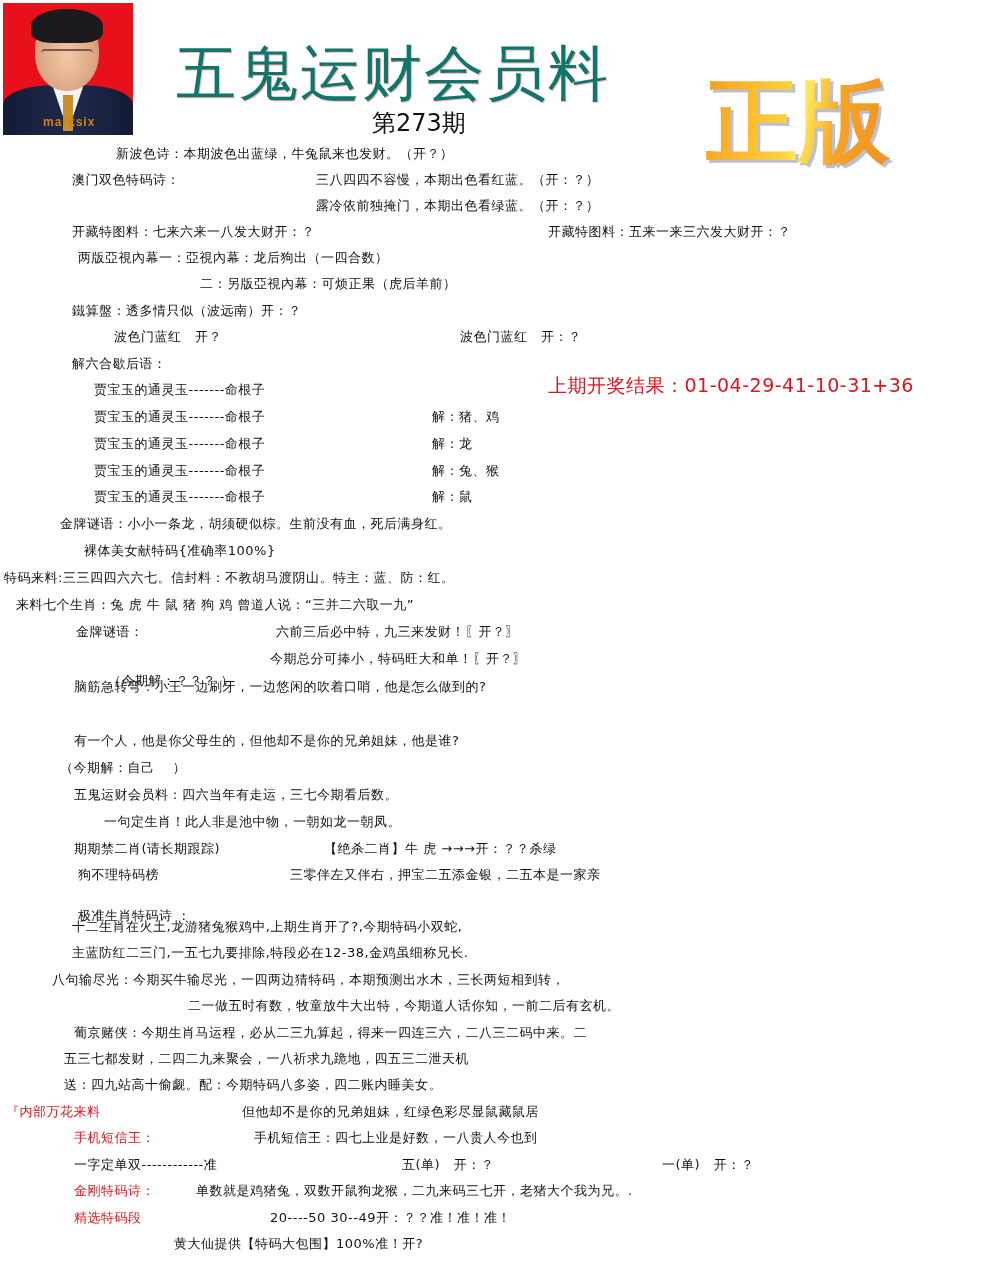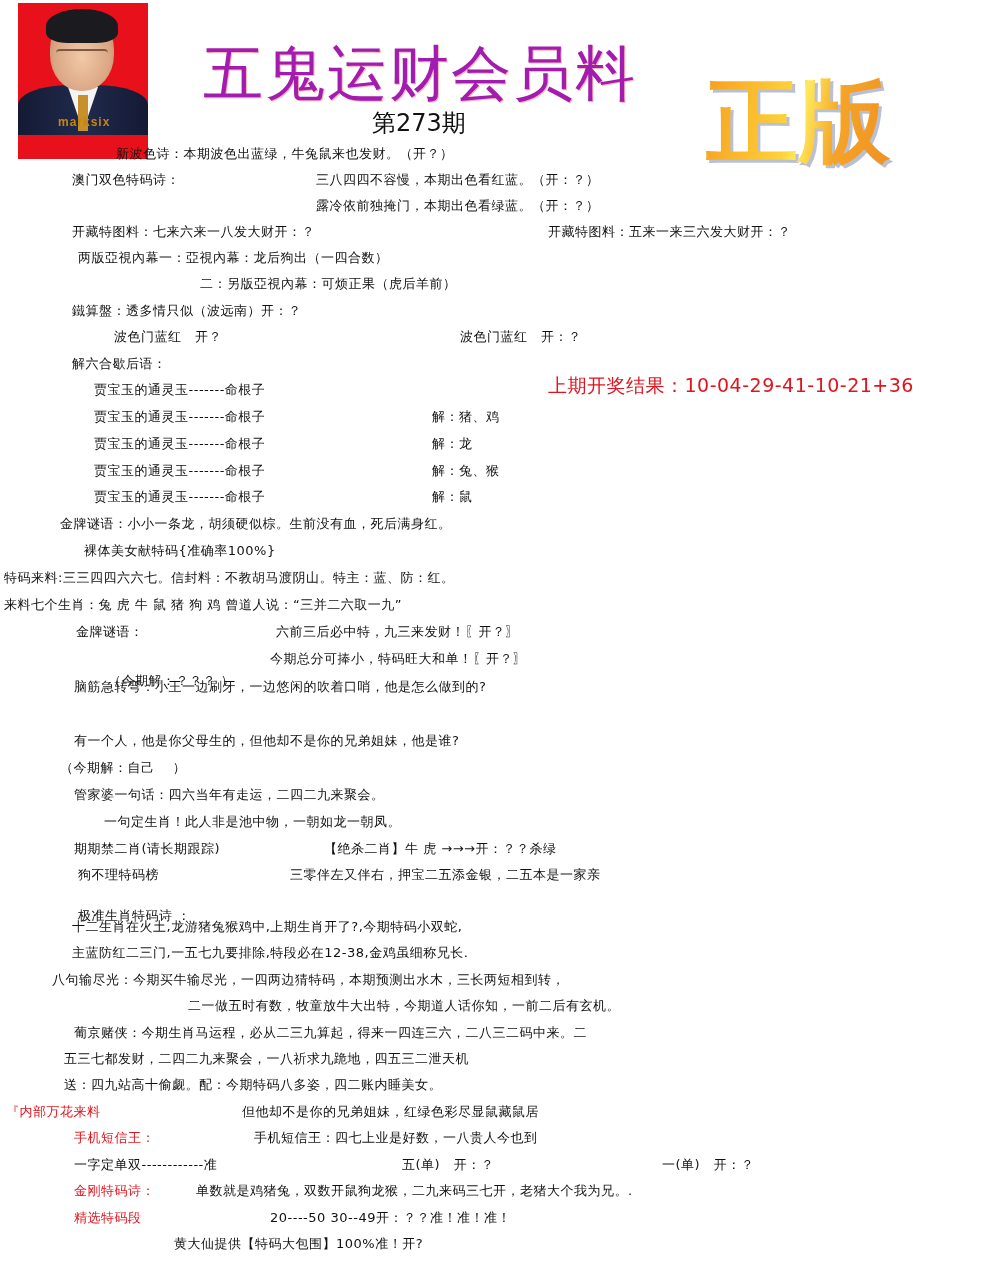--- a/index.html
+++ b/index.html
@@ -5,21 +5,21 @@
   html, body { margin: 0; padding: 0; background: #ffffff; }
   body {
     width: 992px; height: 1285px; position: relative; overflow: hidden;
     font-family: "DejaVu Sans", "Liberation Sans", sans-serif;
     color: #111111;
   }
   .abs { position: absolute; white-space: pre; }
   .line { font-size: 13px; line-height: 22px; letter-spacing: 0.5px; }
   .red { color: #e0141e; }
   .portrait {
-    position: absolute; left: 18px; top: 3px; width: 130px; height: 156px;
+    position: absolute; left: 3px; top: 3px; width: 130px; height: 132px;
     background: #e8101a; overflow: hidden;
   }
   .portrait .head {
     position: absolute; left: 32px; top: 12px; width: 64px; height: 76px;
     border-radius: 45% 45% 48% 48%;
     background: radial-gradient(ellipse at 50% 55%, #f2c9a8 0%, #dba785 60%, #b47a5a 100%);
   }
   .portrait .hair {
     position: absolute; left: 28px; top: 6px; width: 72px; height: 34px;
     border-radius: 50% 50% 30% 30%; background: #1b1a1e;
@@ -39,21 +39,21 @@
   }
   .portrait .tie {
     position: absolute; left: 60px; top: 92px; width: 10px; height: 36px;
     background: #c8902a;
   }
   .portrait .wm {
     position: absolute; left: 40px; top: 112px; font-size: 12px; font-weight: bold;
     color: #c8860e; letter-spacing: 1px; font-family: "Liberation Sans", sans-serif;
   }
   .title {
-    left: 203px; top: 38px; font-size: 60px; line-height: 70px; color: #a21caf;
+    left: 176px; top: 38px; font-size: 60px; line-height: 70px; color: #0f766e;
     font-family: "DejaVu Serif", "Liberation Serif", serif; letter-spacing: 2px;
     text-shadow: 1px 1px 0 #ffb3b3;
   }
   .issue { left: 372px; top: 108px; font-size: 24px; line-height: 30px; color: #111; }
   .zhengban {
     left: 706px; top: 66px; font-size: 92px; line-height: 110px; font-weight: bold;
     font-family: "DejaVu Serif", "Liberation Serif", serif;
     color: #f2a22a;
     background: linear-gradient(100deg, #f59e1f 0%, #ffd23a 45%, #ffe95a 52%, #f5a428 70%, #f09020 100%);
     -webkit-background-clip: text; background-clip: text; -webkit-text-fill-color: transparent;
@@ -84,43 +84,43 @@
 <div class="abs line" style="left:72px;top:221px;">开藏特图料：七来六来一八发大财开：？</div>
 <div class="abs line" style="left:548px;top:221px;">开藏特图料：五来一来三六发大财开：？</div>
 <div class="abs line" style="left:78px;top:247px;">两版亞視內幕一：亞視內幕：龙后狗出（一四合数）</div>
 <div class="abs line" style="left:200px;top:273px;">二：另版亞視內幕：可烦正果（虎后羊前）</div>
 <div class="abs line" style="left:72px;top:300px;">鐵算盤：透多情只似（波远南）开：？</div>
 <div class="abs line" style="left:114px;top:326px;">波色门蓝红　开？</div>
 <div class="abs line" style="left:460px;top:326px;">波色门蓝红　开：？</div>
 <div class="abs line" style="left:72px;top:353px;">解六合歇后语：</div>
 
 <div class="abs line" style="left:94px;top:379px;">贾宝玉的通灵玉-------命根子</div>
-<div class="abs result" style="left:548px;top:373px;">上期开奖结果：10-04-29-41-10-21+36</div>
+<div class="abs result" style="left:548px;top:373px;">上期开奖结果：01-04-29-41-10-31+36</div>
 
 <div class="abs line" style="left:94px;top:406px;">贾宝玉的通灵玉-------命根子</div>
 <div class="abs line" style="left:432px;top:406px;">解：猪、鸡</div>
 <div class="abs line" style="left:94px;top:433px;">贾宝玉的通灵玉-------命根子</div>
 <div class="abs line" style="left:432px;top:433px;">解：龙</div>
 <div class="abs line" style="left:94px;top:460px;">贾宝玉的通灵玉-------命根子</div>
 <div class="abs line" style="left:432px;top:460px;">解：兔、猴</div>
 <div class="abs line" style="left:94px;top:486px;">贾宝玉的通灵玉-------命根子</div>
 <div class="abs line" style="left:432px;top:486px;">解：鼠</div>
 
 <div class="abs line" style="left:60px;top:513px;">金牌谜语：小小一条龙，胡须硬似棕。生前没有血，死后满身红。</div>
 <div class="abs line" style="left:76px;top:540px;margin-left:8px;">裸体美女献特码{准确率100%}</div>
 <div class="abs line" style="left:4px;top:567px;">特码来料:三三四四六六七。信封料：不教胡马渡阴山。特主：蓝、防：红。</div>
-<div class="abs line" style="left:4px;top:594px;">来料七个生肖：兔 虎 牛 鼠 猪 狗 鸡 曾道人说：“三并二六取一九”</div>
+<div class="abs line" style="left:16px;top:594px;">来料七个生肖：兔 虎 牛 鼠 猪 狗 鸡 曾道人说：“三并二六取一九”</div>
 <div class="abs line" style="left:76px;top:621px;">金牌谜语：</div>
 <div class="abs line" style="left:276px;top:621px;">六前三后必中特，九三来发财！〖开？〗</div>
 <div class="abs line" style="left:270px;top:648px;">今期总分可捧小，特码旺大和单！〖开？〗</div>
 <div class="abs line" style="left:74px;top:676px;">脑筋急转弯：小王一边刷牙，一边悠闲的吹着口哨，他是怎么做到的?</div>
 <div class="abs line" style="left:72px;top:670px;margin-left:36px;">（今期解：？？？ ）</div>
 <div class="abs line" style="left:74px;top:730px;">有一个人，他是你父母生的，但他却不是你的兄弟姐妹，他是谁?</div>
 <div class="abs line" style="left:60px;top:757px;">（今期解：自己　 ）</div>
-<div class="abs line" style="left:74px;top:784px;">管家婆一句话：四六当年有走运，二四二九来聚会。</div>
+<div class="abs line" style="left:74px;top:784px;">五鬼运财会员料：四六当年有走运，三七今期看后数。</div>
 <div class="abs line" style="left:104px;top:811px;">一句定生肖！此人非是池中物，一朝如龙一朝凤。</div>
 <div class="abs line" style="left:74px;top:838px;">期期禁二肖(请长期跟踪)</div>
 <div class="abs line" style="left:324px;top:838px;text-align:right;">【绝杀二肖】牛 虎 →→→开：？？杀绿</div>
 <div class="abs line" style="left:78px;top:864px;">狗不理特码榜</div>
 <div class="abs line" style="left:290px;top:864px;">三零伴左又伴右，押宝二五添金银，二五本是一家亲</div>
 <div class="abs line" style="left:78px;top:890px;margin-top:15px;">极准生肖特码诗 ：</div>
 <div class="abs line" style="left:72px;top:916px;">十二生肖在火土,龙游猪兔猴鸡中,上期生肖开了?,今期特码小双蛇,</div>
 <div class="abs line" style="left:72px;top:942px;">主蓝防红二三门,一五七九要排除,特段必在12-38,金鸡虽细称兄长.</div>
 <div class="abs line" style="left:52px;top:969px;">八句输尽光：今期买牛输尽光，一四两边猜特码，本期预测出水木，三长两短相到转，</div>
 <div class="abs line" style="left:188px;top:995px;">二一做五时有数，牧童放牛大出特，今期道人话你知，一前二后有玄机。</div>

